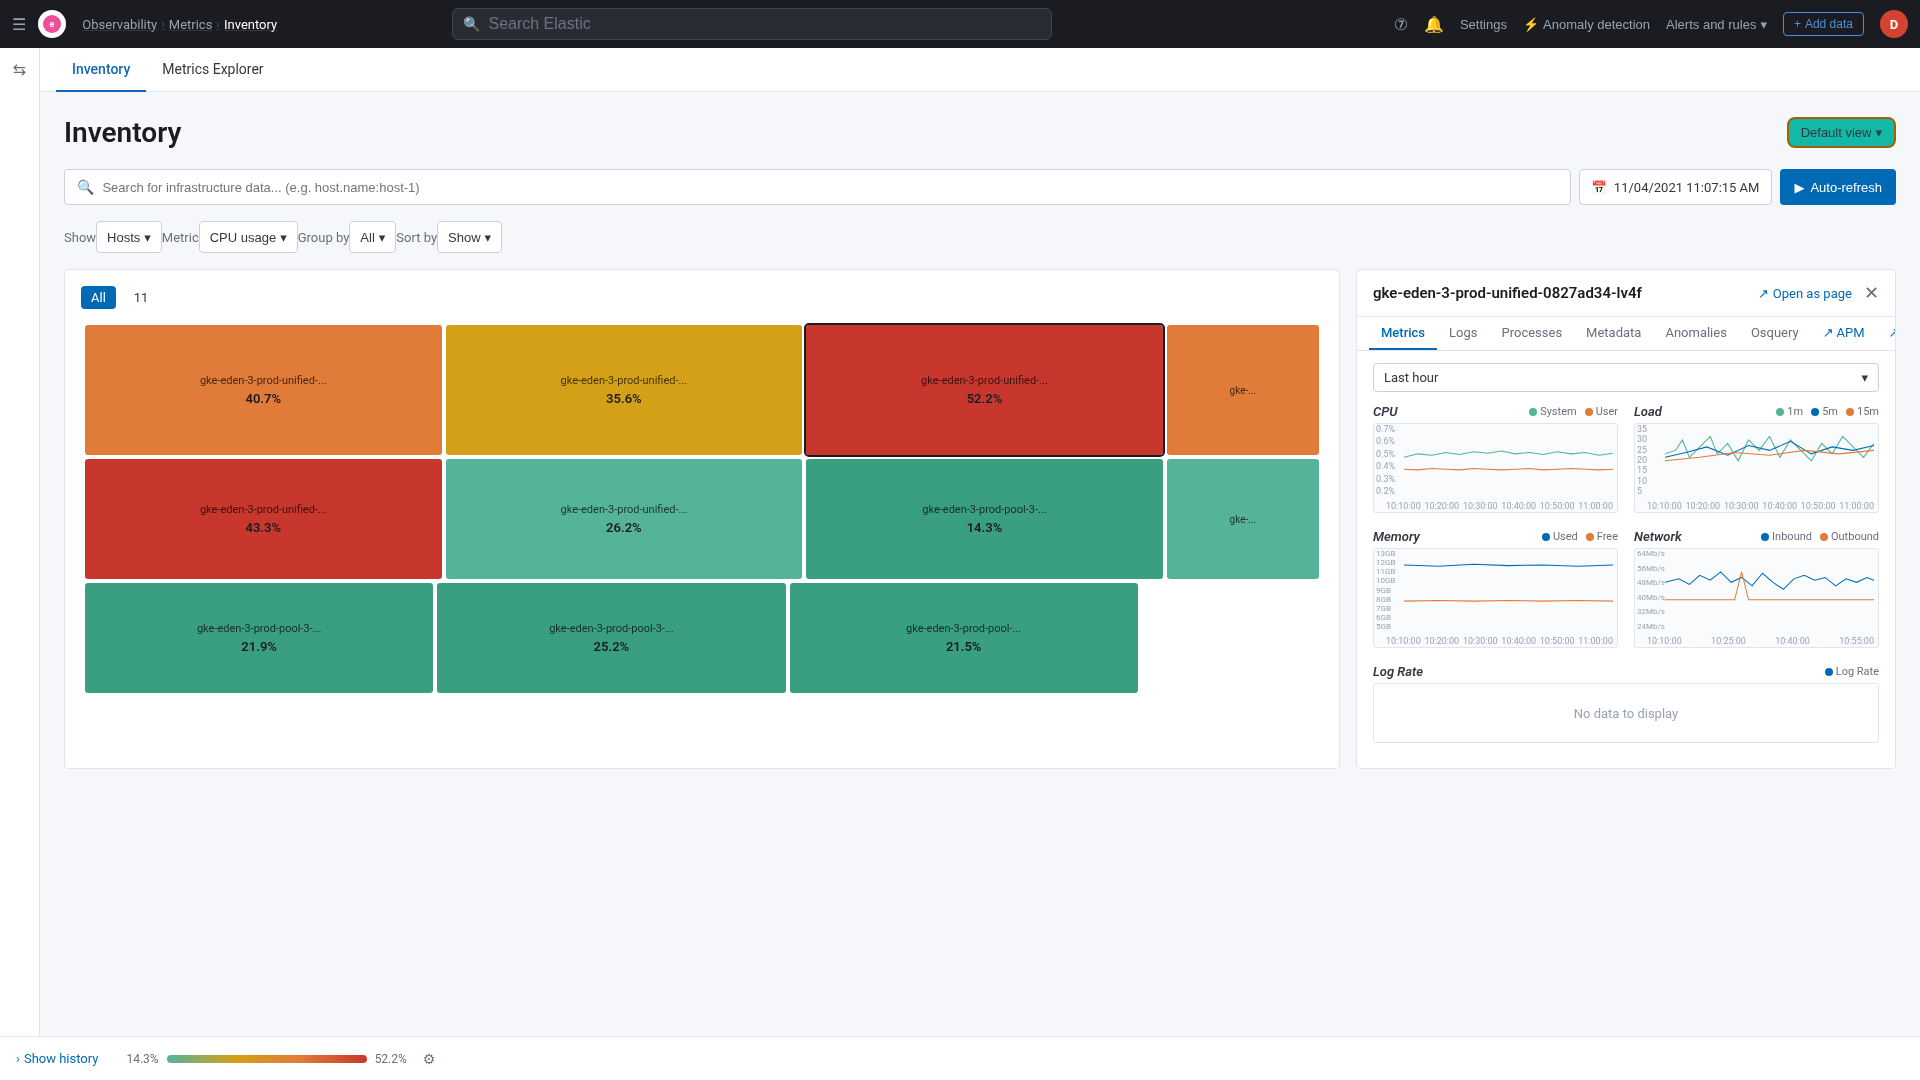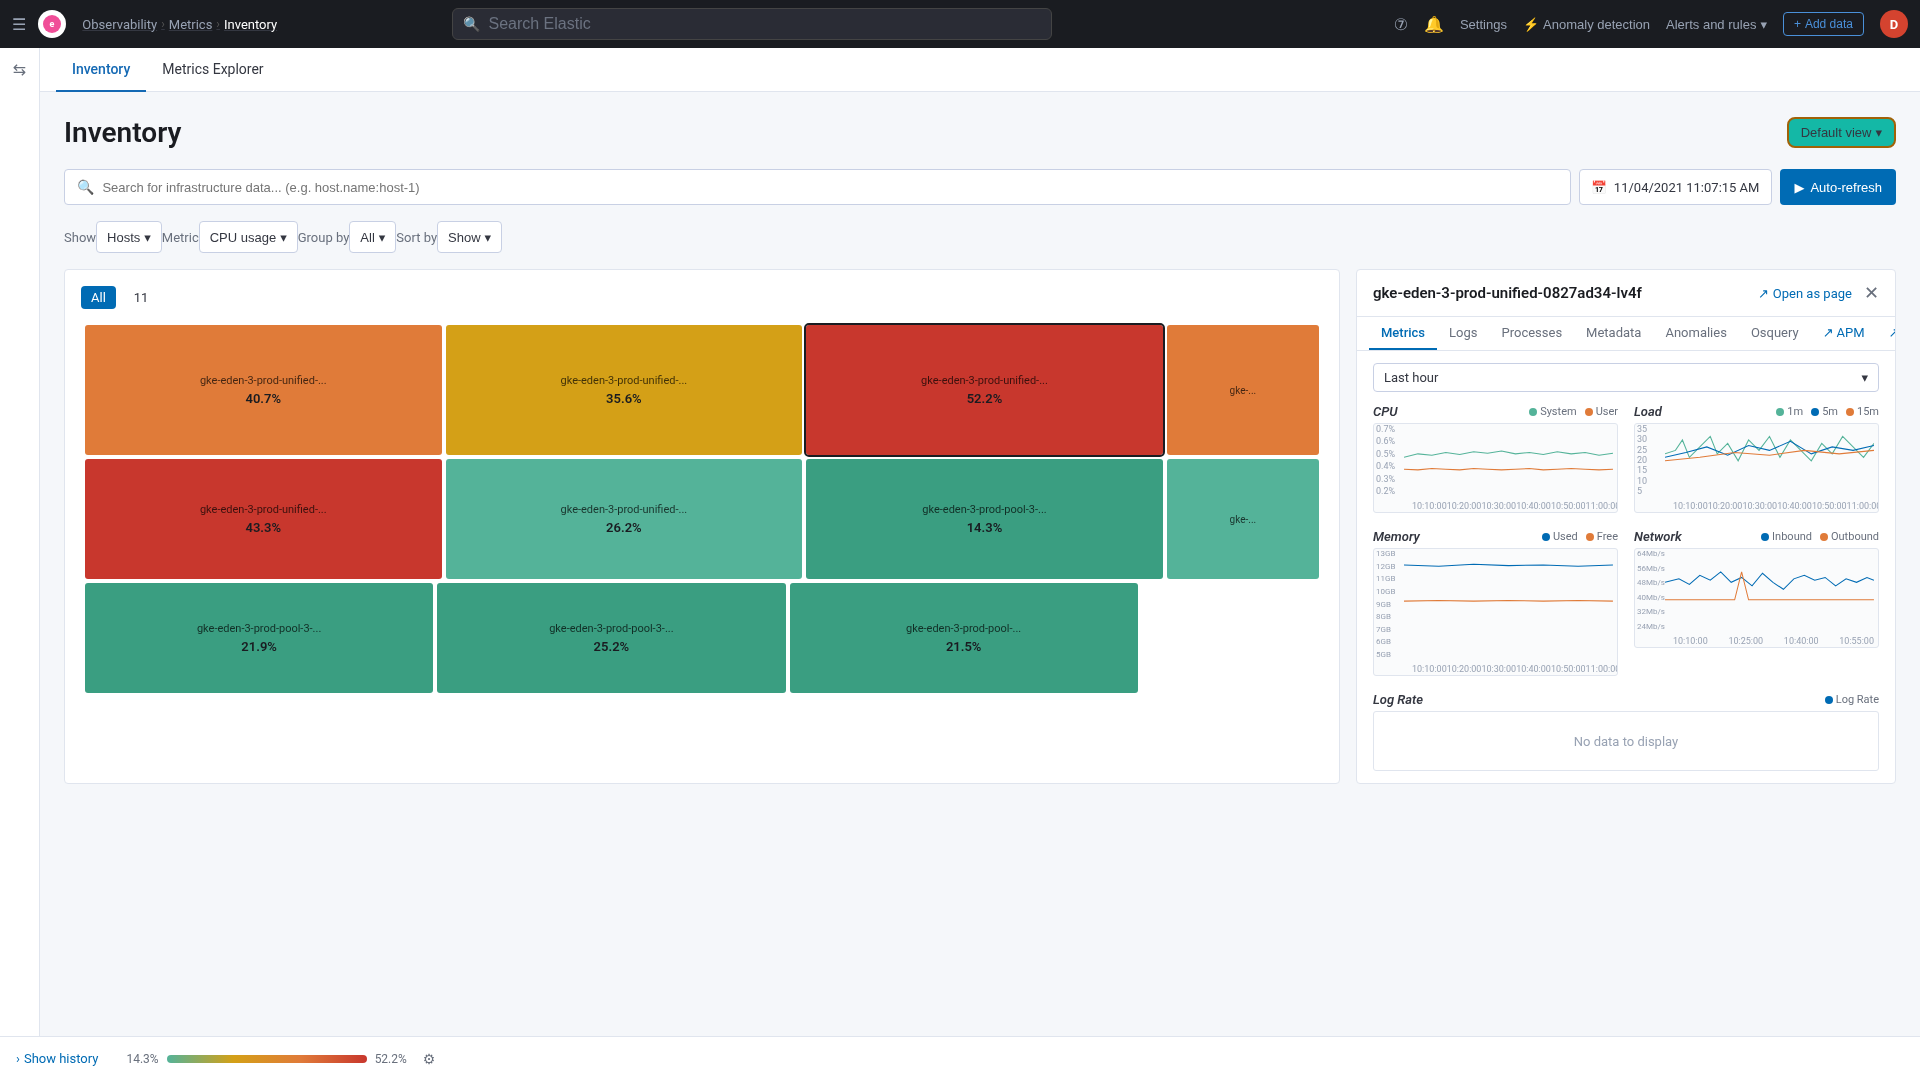--- a/index.html
+++ b/index.html
@@ -225,21 +225,21 @@
     .legend-dot { width: 8px; height: 8px; border-radius: 50%; }
     .chart-area {
       border: 1px solid #e0e5ee;
       border-radius: 3px;
       height: 90px;
       background: #fafbfc;
       position: relative;
       overflow: hidden;
     }
     .chart-yaxis { font-size: 9px; color: #98a2b3; position: absolute; left: 2px; top: 0; bottom: 16px; display: flex; flex-direction: column; justify-content: space-between; }
-    .chart-xaxis { font-size: 9px; color: #98a2b3; position: absolute; bottom: 1px; left: 38px; right: 4px; display: flex; justify-content: space-between; }
+    .chart-xaxis { font-size: 9px; color: #98a2b3; position: absolute; bottom: 1px; left: 12px; right: 4px; display: flex; justify-content: space-between; }
     .chart-svg { position: absolute; left: 30px; right: 4px; top: 2px; bottom: 16px; }
 
     .no-data { text-align: center; color: #98a2b3; font-size: 13px; padding: 20px; }
 
     
     .bottom-bar {
       position: fixed;
       bottom: 0; left: 0; right: 0;
       background: #fff;
       border-top: 1px solid #e0e5ee;
@@ -576,21 +576,21 @@
                 <div class="legend-item">
                   <div class="legend-dot" style="background:#006bb4;"></div>
                   <span>Used</span>
                 </div>
                 <div class="legend-item">
                   <div class="legend-dot" style="background:#e07b39;"></div>
                   <span>Free</span>
                 </div>
               </div>
             </div>
-            <div class="chart-area" style="height:128px;">
+            <div class="chart-area" style="height:100px;">
               <div class="chart-yaxis" style="font-size:8px;">
                 <span>13GB</span>
                       <span>12GB</span>
                       <span>11GB</span>
                       <span>10GB</span>
                       <span>9GB</span>
                       <span>8GB</span>
                       <span>7GB</span>
                       <span>6GB</span>
                       <span>5GB</span>

